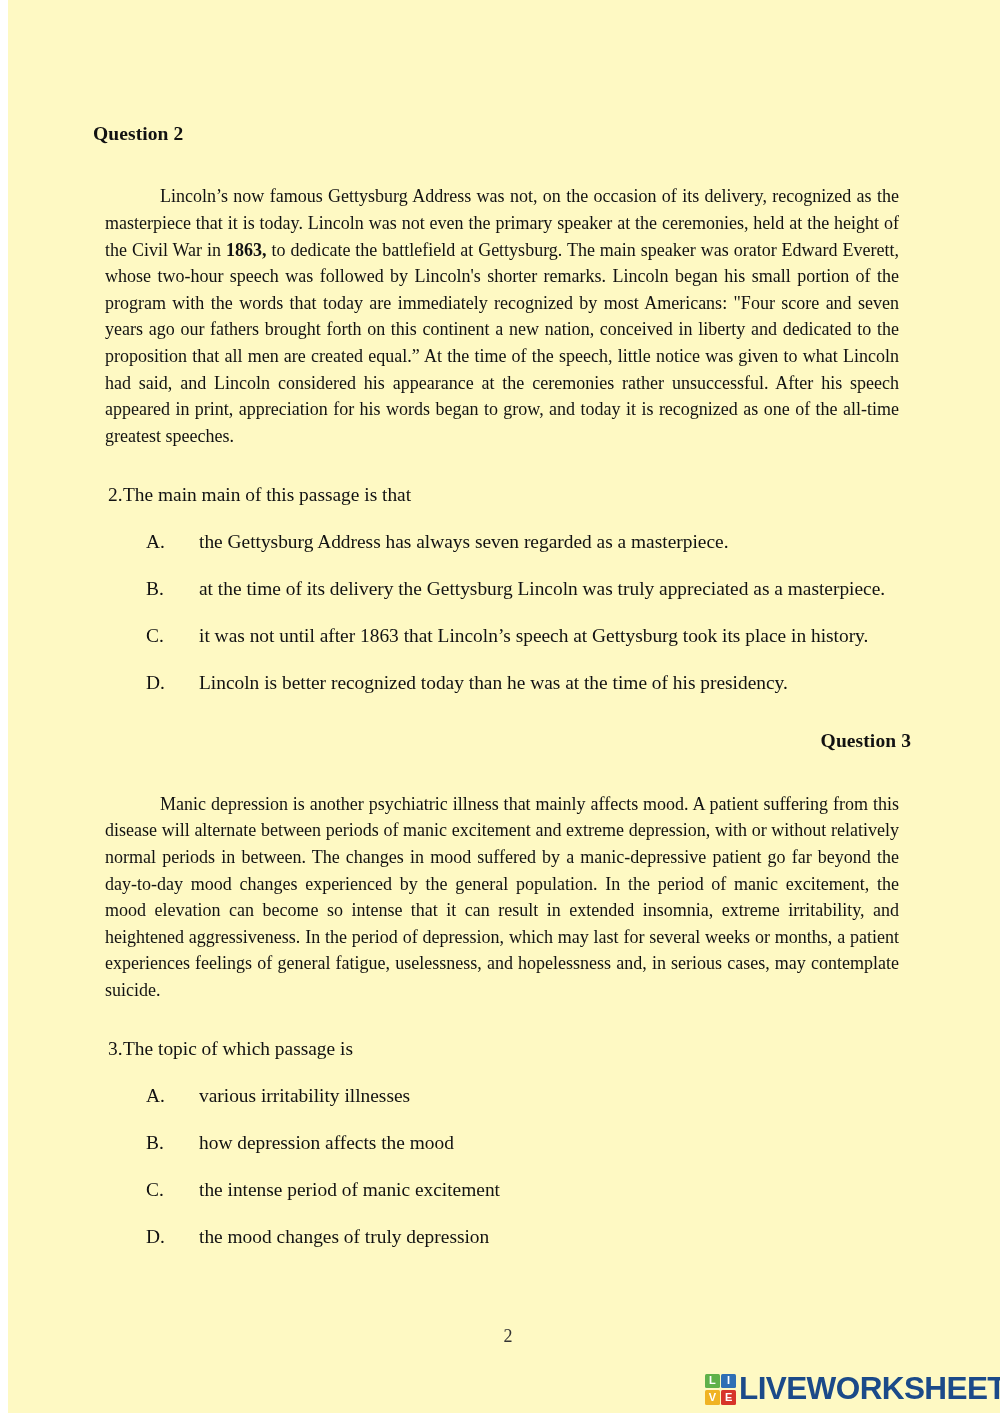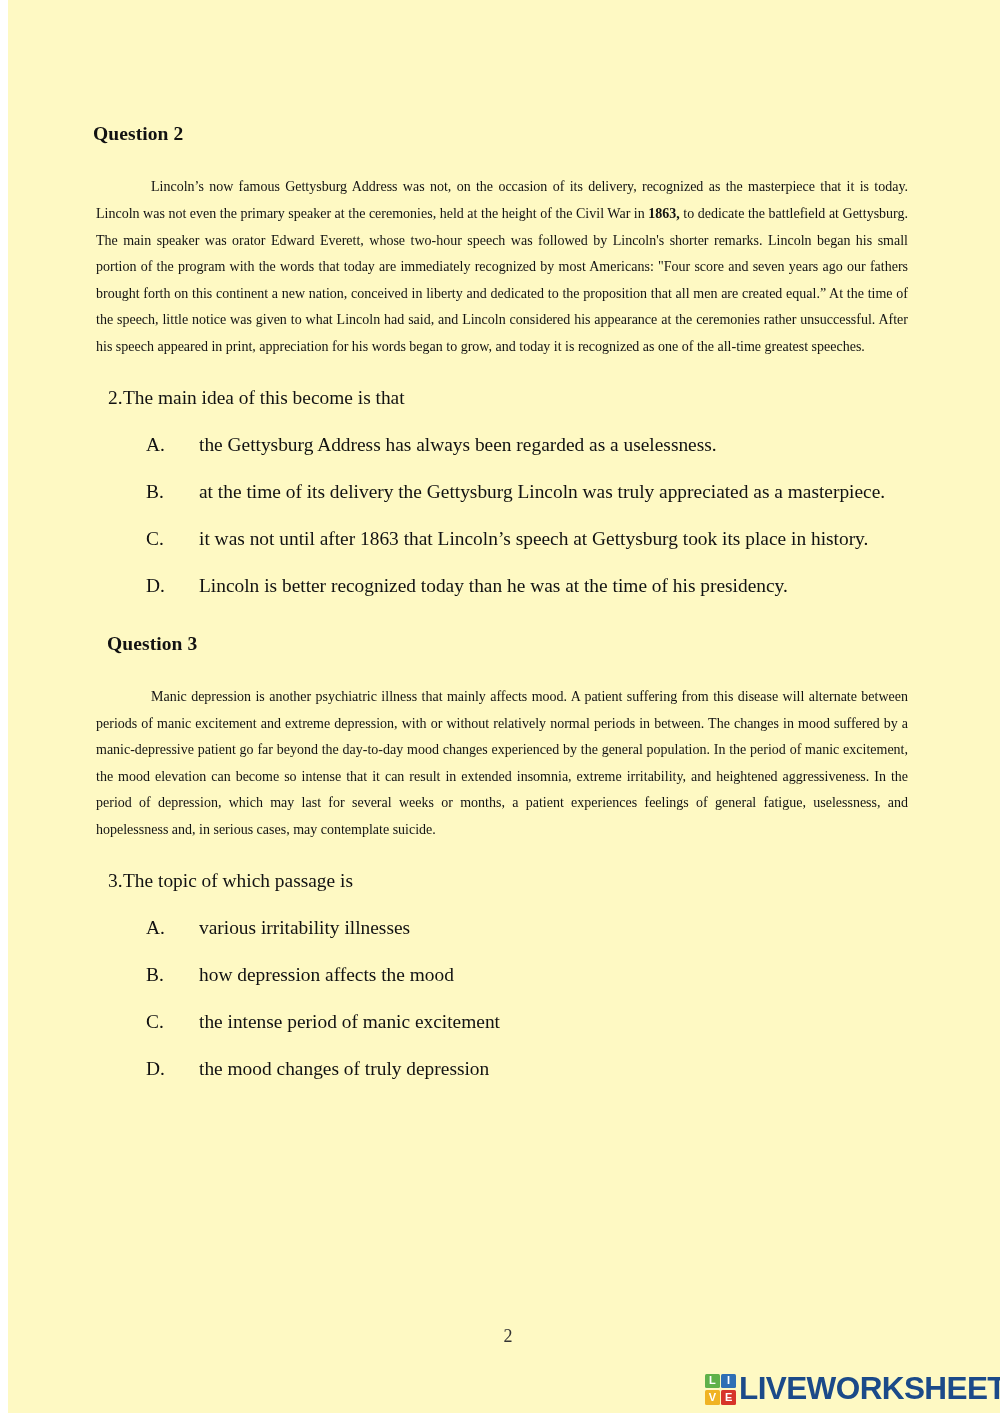--- a/index.html
+++ b/index.html
@@ -33,29 +33,29 @@
   }
 
   .q-heading {
     font-size: 19.5px;
     font-weight: bold;
     letter-spacing: 0.1px;
     margin: 0;
     line-height: 1.2;
   }
   .q-heading.q2 { padding-left: 0px; }
-  .q-heading.q3 { padding-left: 14px; }
+  .q-heading.q3 { padding-left: 14px; text-align: right; }
 
   .passage {
-    font-size: 14px;
+    font-size: 18px;
     line-height: 26.6px;
     text-align: justify;
     text-justify: inter-word;
     text-indent: 55px;
-    margin: 3px;
+    margin: 12px;
     hyphens: none;
   }
   .passage .bold { font-weight: bold; }
 
   .question-line {
     display: flex;
     font-size: 19.4px;
     line-height: 26px;
     margin: 0;
   }
@@ -151,27 +151,27 @@
     <div class="q-heading q2">Question 2</div>
 
     <div class="sp-after-head"></div>
 
     <p class="passage"><span>Lincoln’s now famous Gettysburg Address was not, on the occasion of its delivery, recognized as the masterpiece that it is today. Lincoln was not even the primary speaker at the ceremonies, held at the height of the Civil War in </span><span class="bold">1863,</span><span> to dedicate the battlefield at Gettysburg. The main speaker was orator Edward Everett, whose two-hour speech was followed by Lincoln's shorter remarks. Lincoln began his small portion of the program with the words that today are immediately recognized by most Americans: "Four score and seven years ago our fathers brought forth on this continent a new nation, conceived in liberty and dedicated to the proposition that all men are created equal.” At the time of the speech, little notice was given to what Lincoln had said, and Lincoln considered his appearance at the ceremonies rather unsuccessful. After his speech appeared in print, appreciation for his words began to grow, and today it is recognized as one of the all-time greatest speeches.</span></p>
 
     <div class="sp-before-qline"></div>
 
     <div class="question-line">
       <span class="q-num">2.</span>
-      <span class="q-text">The main idea of this become is that</span>
+      <span class="q-text">The main main of this passage is that</span>
     </div>
 
     <div class="sp-between-opts"></div>
     <div class="option">
       <span class="opt-letter">A.</span>
-      <span class="opt-text">the Gettysburg Address has always been regarded as a uselessness.</span>
+      <span class="opt-text">the Gettysburg Address has always seven regarded as a masterpiece.</span>
     </div>
 
     <div class="sp-between-opts"></div>
     <div class="option">
       <span class="opt-letter">B.</span>
       <span class="opt-text">at the time of its delivery the Gettysburg Lincoln was truly appreciated as a masterpiece.</span>
     </div>
 
     <div class="sp-between-opts"></div>
     <div class="option">

